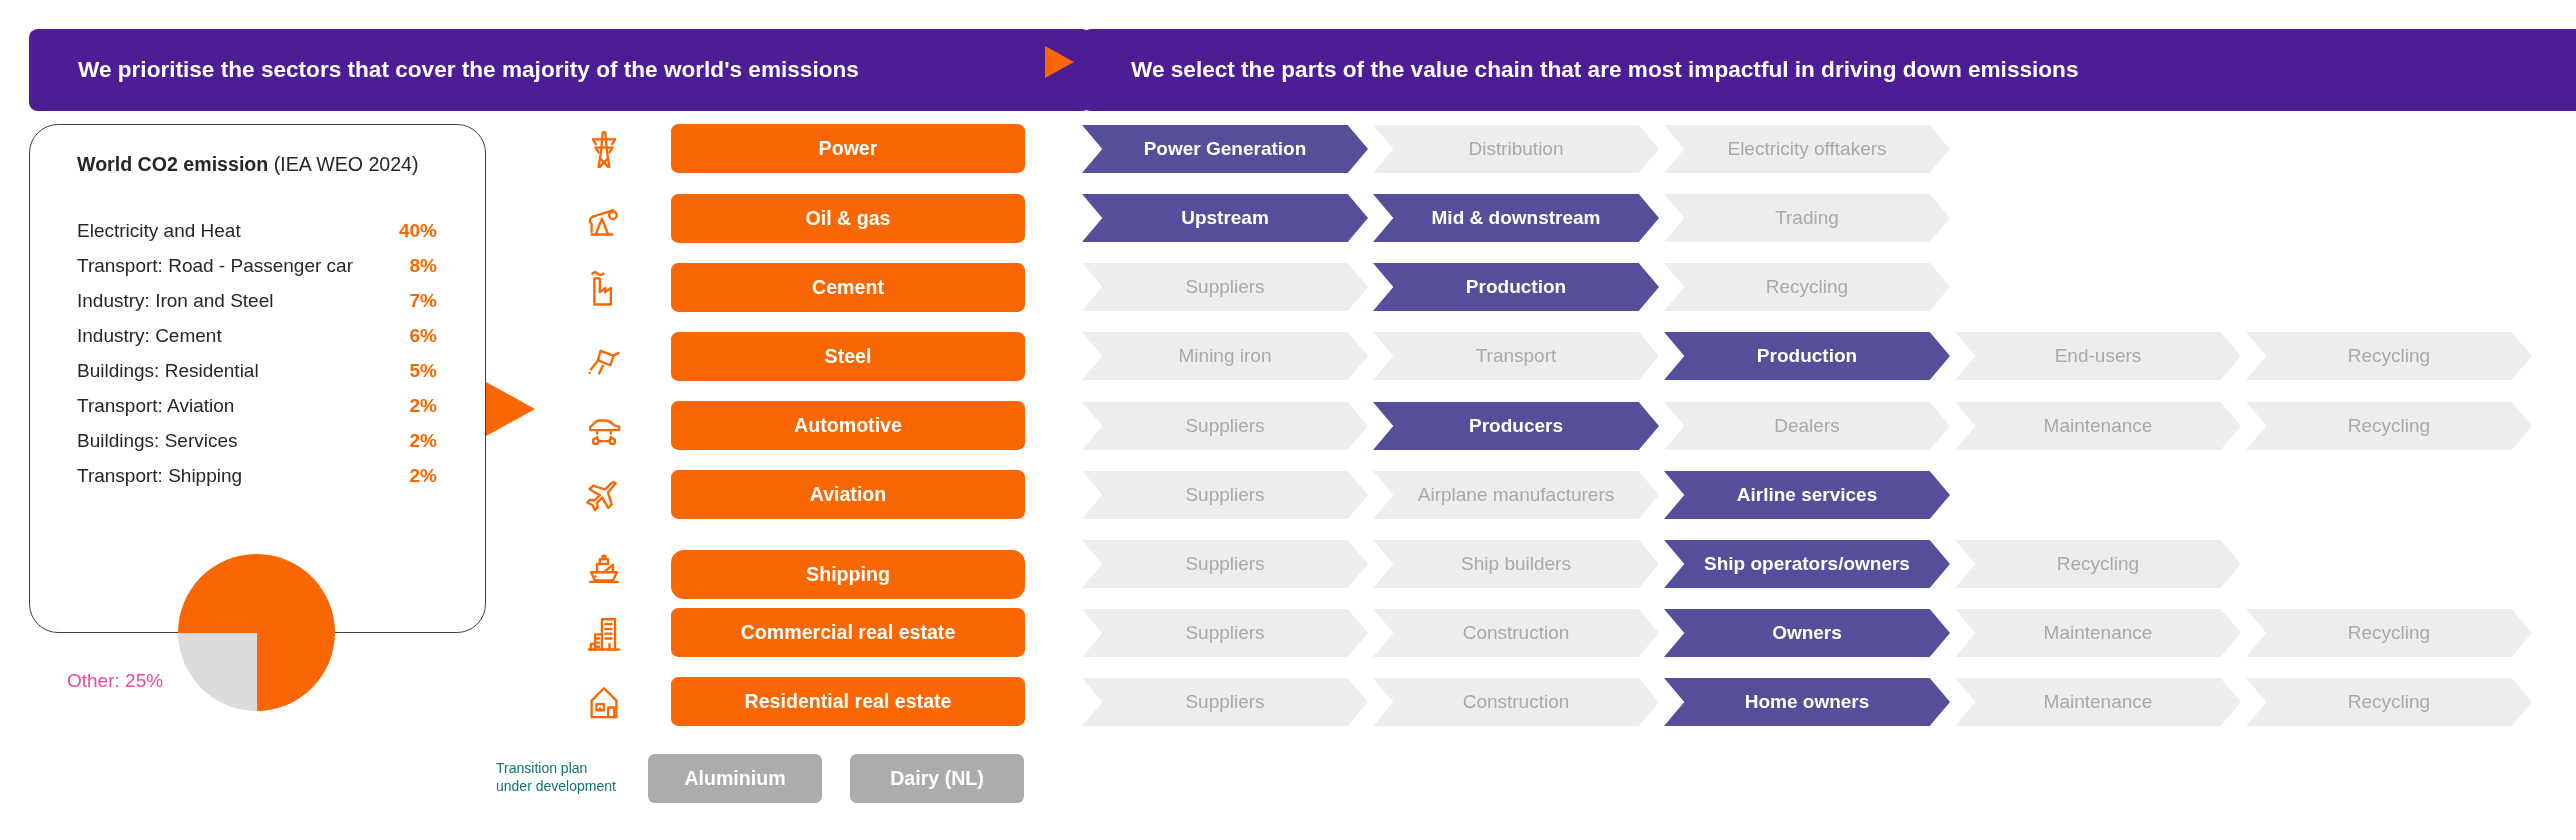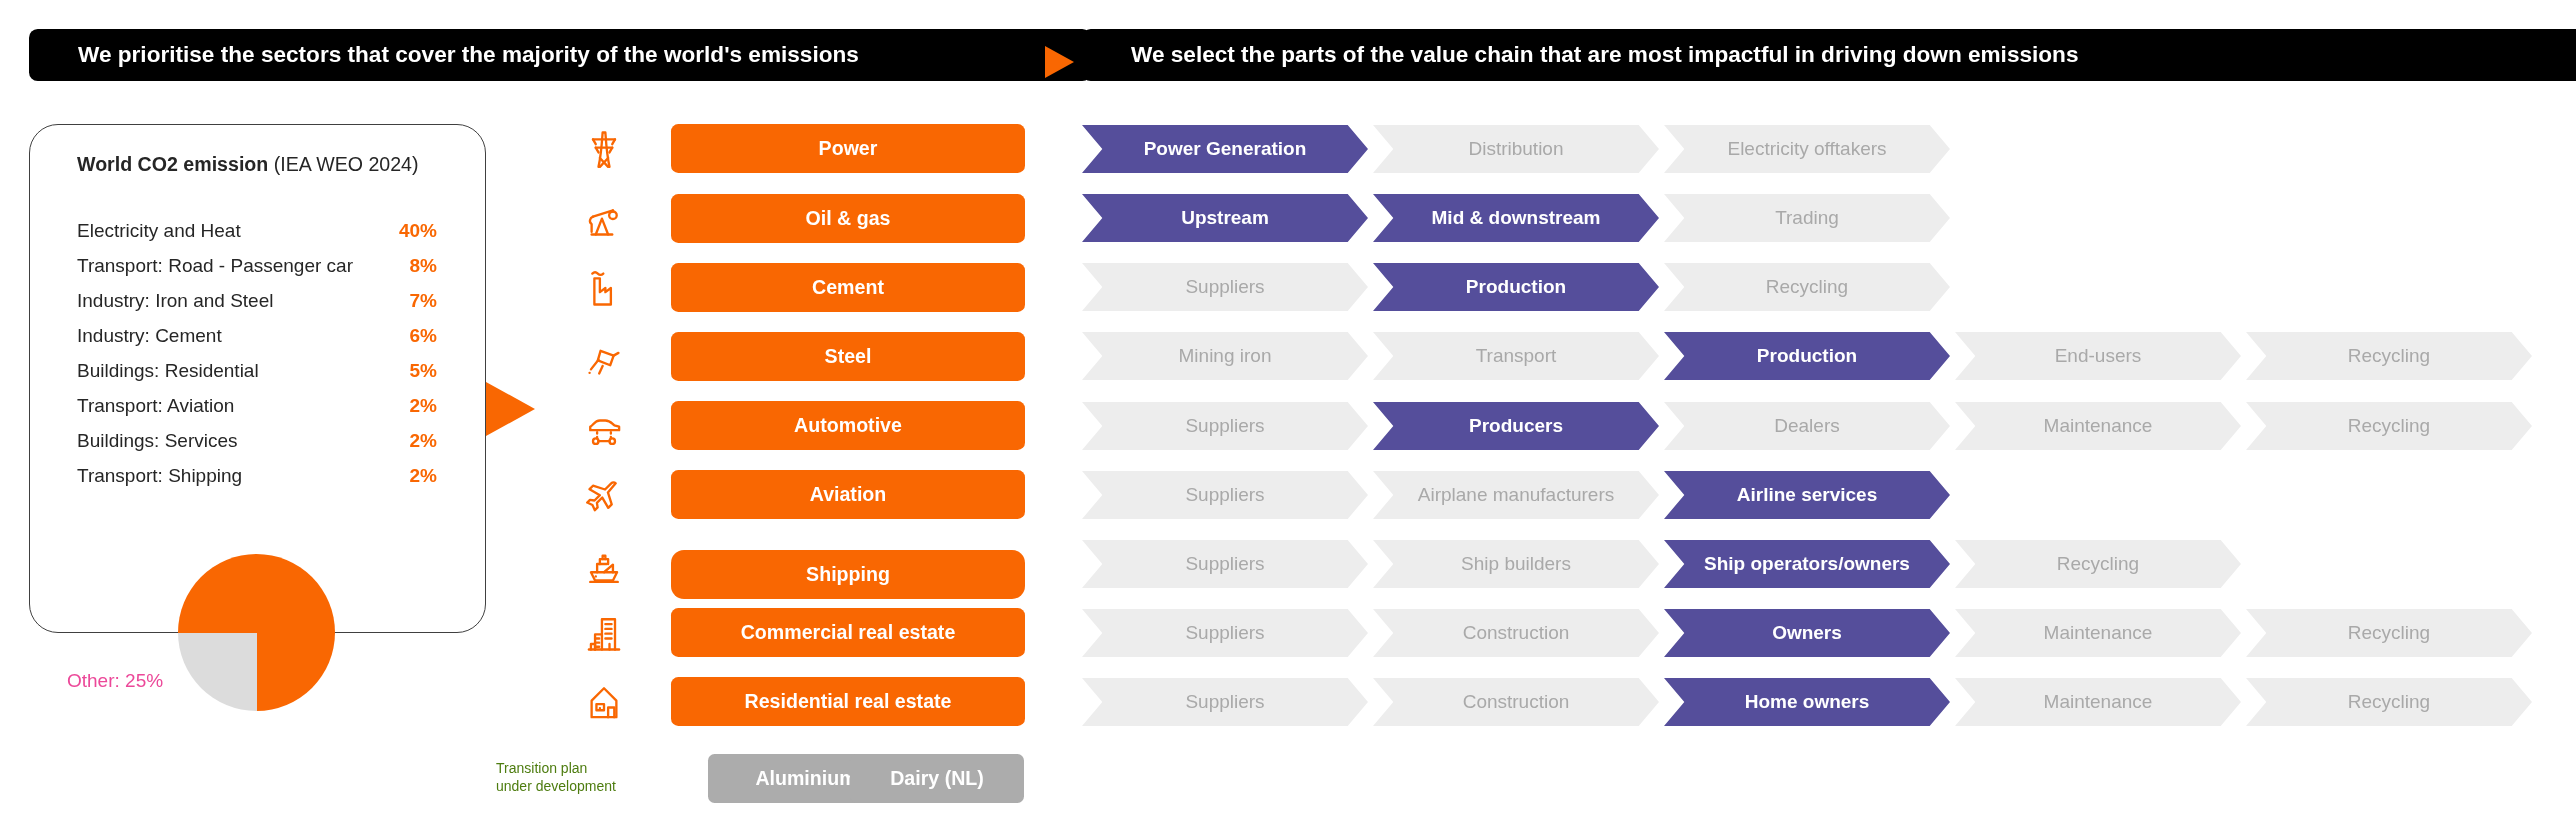--- a/index.html
+++ b/index.html
@@ -1,20 +1,20 @@
 <!DOCTYPE html>
 <html style="font-size:11.6px"><head>
 <meta charset="utf-8">
 <style>
   html,body{margin:0;padding:0;background:#ffffff;}
   body{width:2576px;height:840px;position:relative;overflow:hidden;
        font-family:"Liberation Sans",sans-serif;-webkit-font-smoothing:antialiased;}
 
   
-  .banner{position:absolute;top:29px;height:52px;background:#000000;border-radius:8.7px;
+  .banner{position:absolute;top:29px;height:82px;background:#4c1d95;border-radius:8.7px;
           display:flex;align-items:center;color:#fff;font-size:22.6px;font-weight:700;}
   #banner-left{left:29px;width:1013px;padding-left:49px;}
   #banner-right{left:1082px;width:1465px;padding-left:49px;}
   #banner-arrow{position:absolute;left:1045px;top:46px;width:0;height:0;
                 border-left:29px solid #F96702;border-top:16px solid transparent;border-bottom:16px solid transparent;}
 
   
   #panel{position:absolute;left:29px;top:124px;width:457px;height:509px;
          border:1.5px solid #404040;border-radius:29px;background:#fff;box-sizing:border-box;padding-left:45px;}
   #panel-title{position:absolute;left:47px;top:28px;font-size:19.6px;color:#262626;white-space:nowrap;}
@@ -30,21 +30,21 @@
   #panel-arrow{position:absolute;left:486px;top:382px;width:0;height:0;
                border-left:49px solid #F96702;border-top:27px solid transparent;border-bottom:27px solid transparent;}
 
   
   .sector-icon{position:absolute;left:582px;width:44px;height:44px;}
   .sector-icon svg{width:44px;height:44px;display:block;}
   .sector-btn{position:absolute;left:671px;width:354px;height:49px;background:#F96702;border-radius:7.3px;
               display:flex;align-items:center;justify-content:center;color:#fff;font-size:19.6px;font-weight:700;}
   .gray-btn{position:absolute;top:754px;width:174px;height:49px;background:#ACACAC;border-radius:6.5px;
             display:flex;align-items:center;justify-content:center;color:#fff;font-size:19.6px;font-weight:700;}
-  #transition-note{position:absolute;left:496px;top:759px;font-size:14px;line-height:18px;color:#4d7c0f;}
+  #transition-note{position:absolute;left:496px;top:759px;font-size:14px;line-height:18px;color:#0f766e;}
 
   
   .chain-arrow{position:absolute;width:286px;height:48px;display:flex;align-items:center;justify-content:center;
                font-size:19px;clip-path:polygon(0 0,92.9% 0,100% 50%,92.9% 100%,0 100%,7.1% 50%);}
   .chain-arrow.inactive{background:#EDEDED;color:#A9A9A9;font-weight:400;}
   .chain-arrow.active{background:#554E9B;color:#ffffff;font-weight:700;}
 </style>
 </head>
 <body>
 
@@ -183,21 +183,21 @@
       </svg>
     </div>
     <div class="sector-btn" style="top: 677px;">Residential real estate</div>
   </div>
 
 <div id="transition-note">
   <div>Transition plan</div>
   <div>under development</div>
 </div>
 <div id="transition-buttons">
-    <div class="gray-btn" style="left: 708px; padding-left: 11px;">Aluminium</div>
+    <div class="gray-btn" style="left: 648px;">Aluminium</div>
     <div class="gray-btn" style="left: 850px;">Dairy (NL)</div>
   </div>
 
 <div id="chains">
     <div class="chain-arrow active" style="left: 1082px; top: 125px;">Power Generation</div>
     <div class="chain-arrow inactive" style="left: 1373px; top: 125px;">Distribution</div>
     <div class="chain-arrow inactive" style="left: 1664px; top: 125px;">Electricity offtakers</div>
     <div class="chain-arrow active" style="left: 1082px; top: 194px;">Upstream</div>
     <div class="chain-arrow active" style="left: 1373px; top: 194px;">Mid &amp; downstream</div>
     <div class="chain-arrow inactive" style="left: 1664px; top: 194px;">Trading</div>

